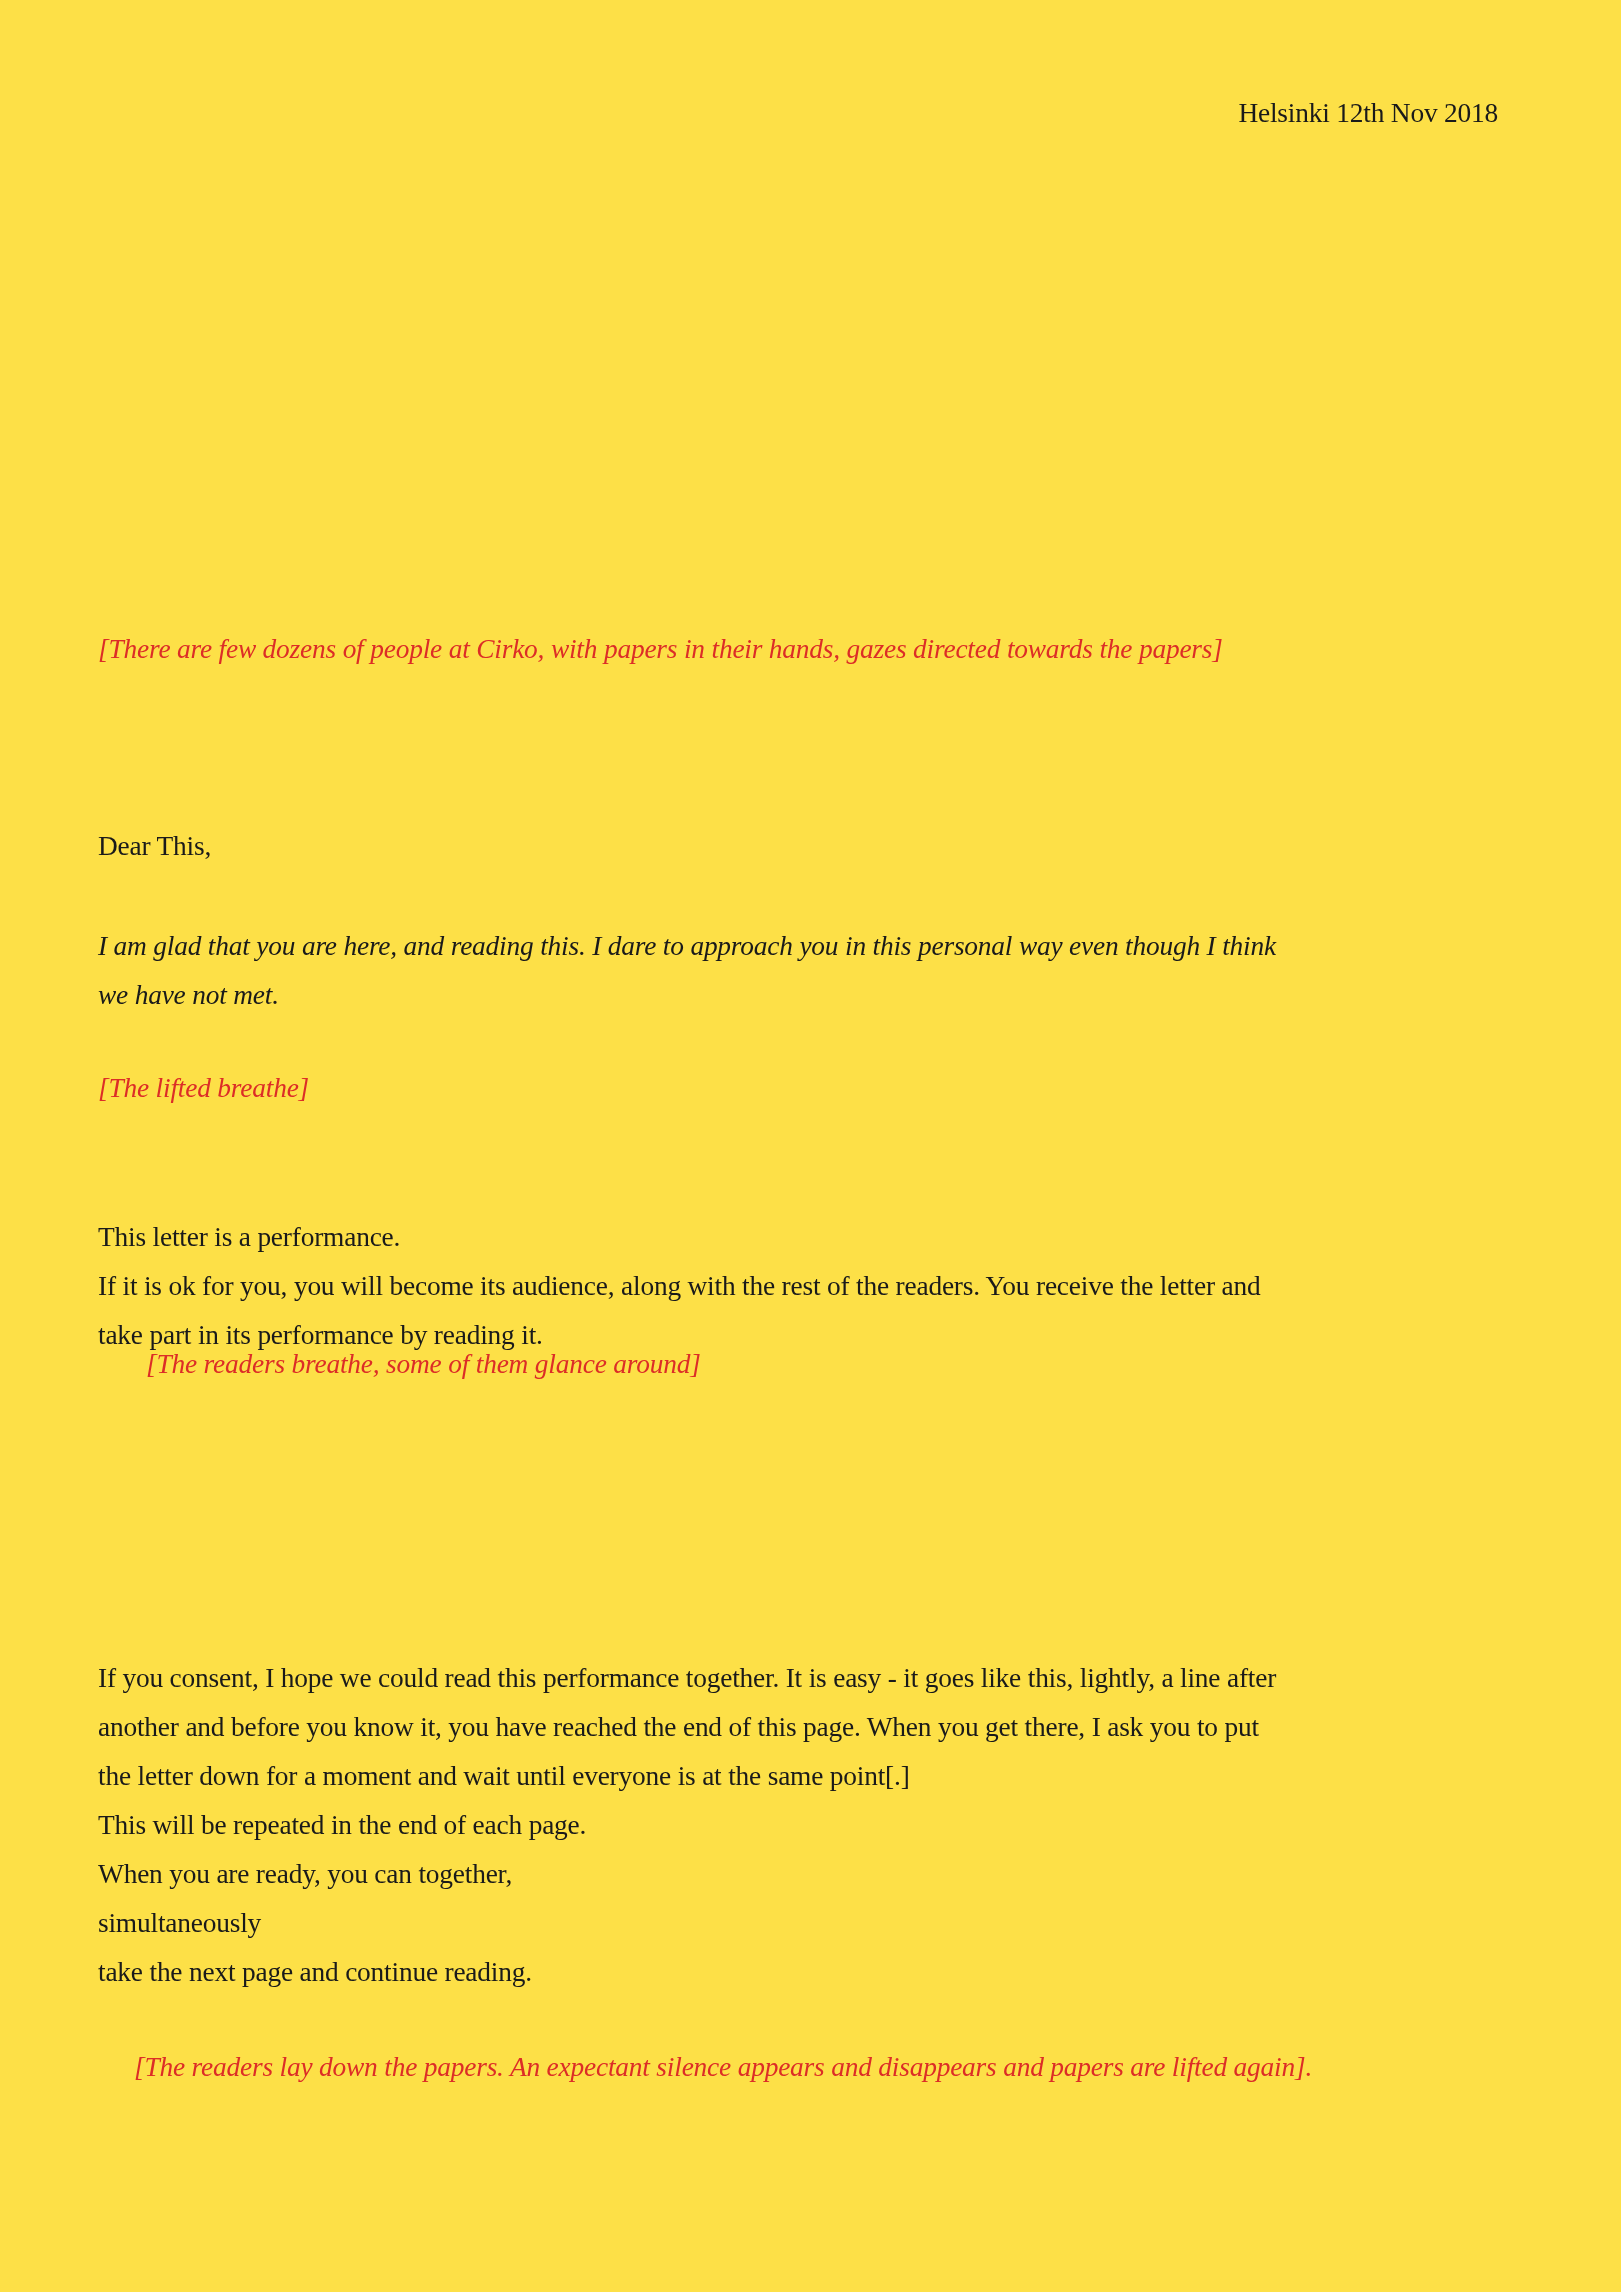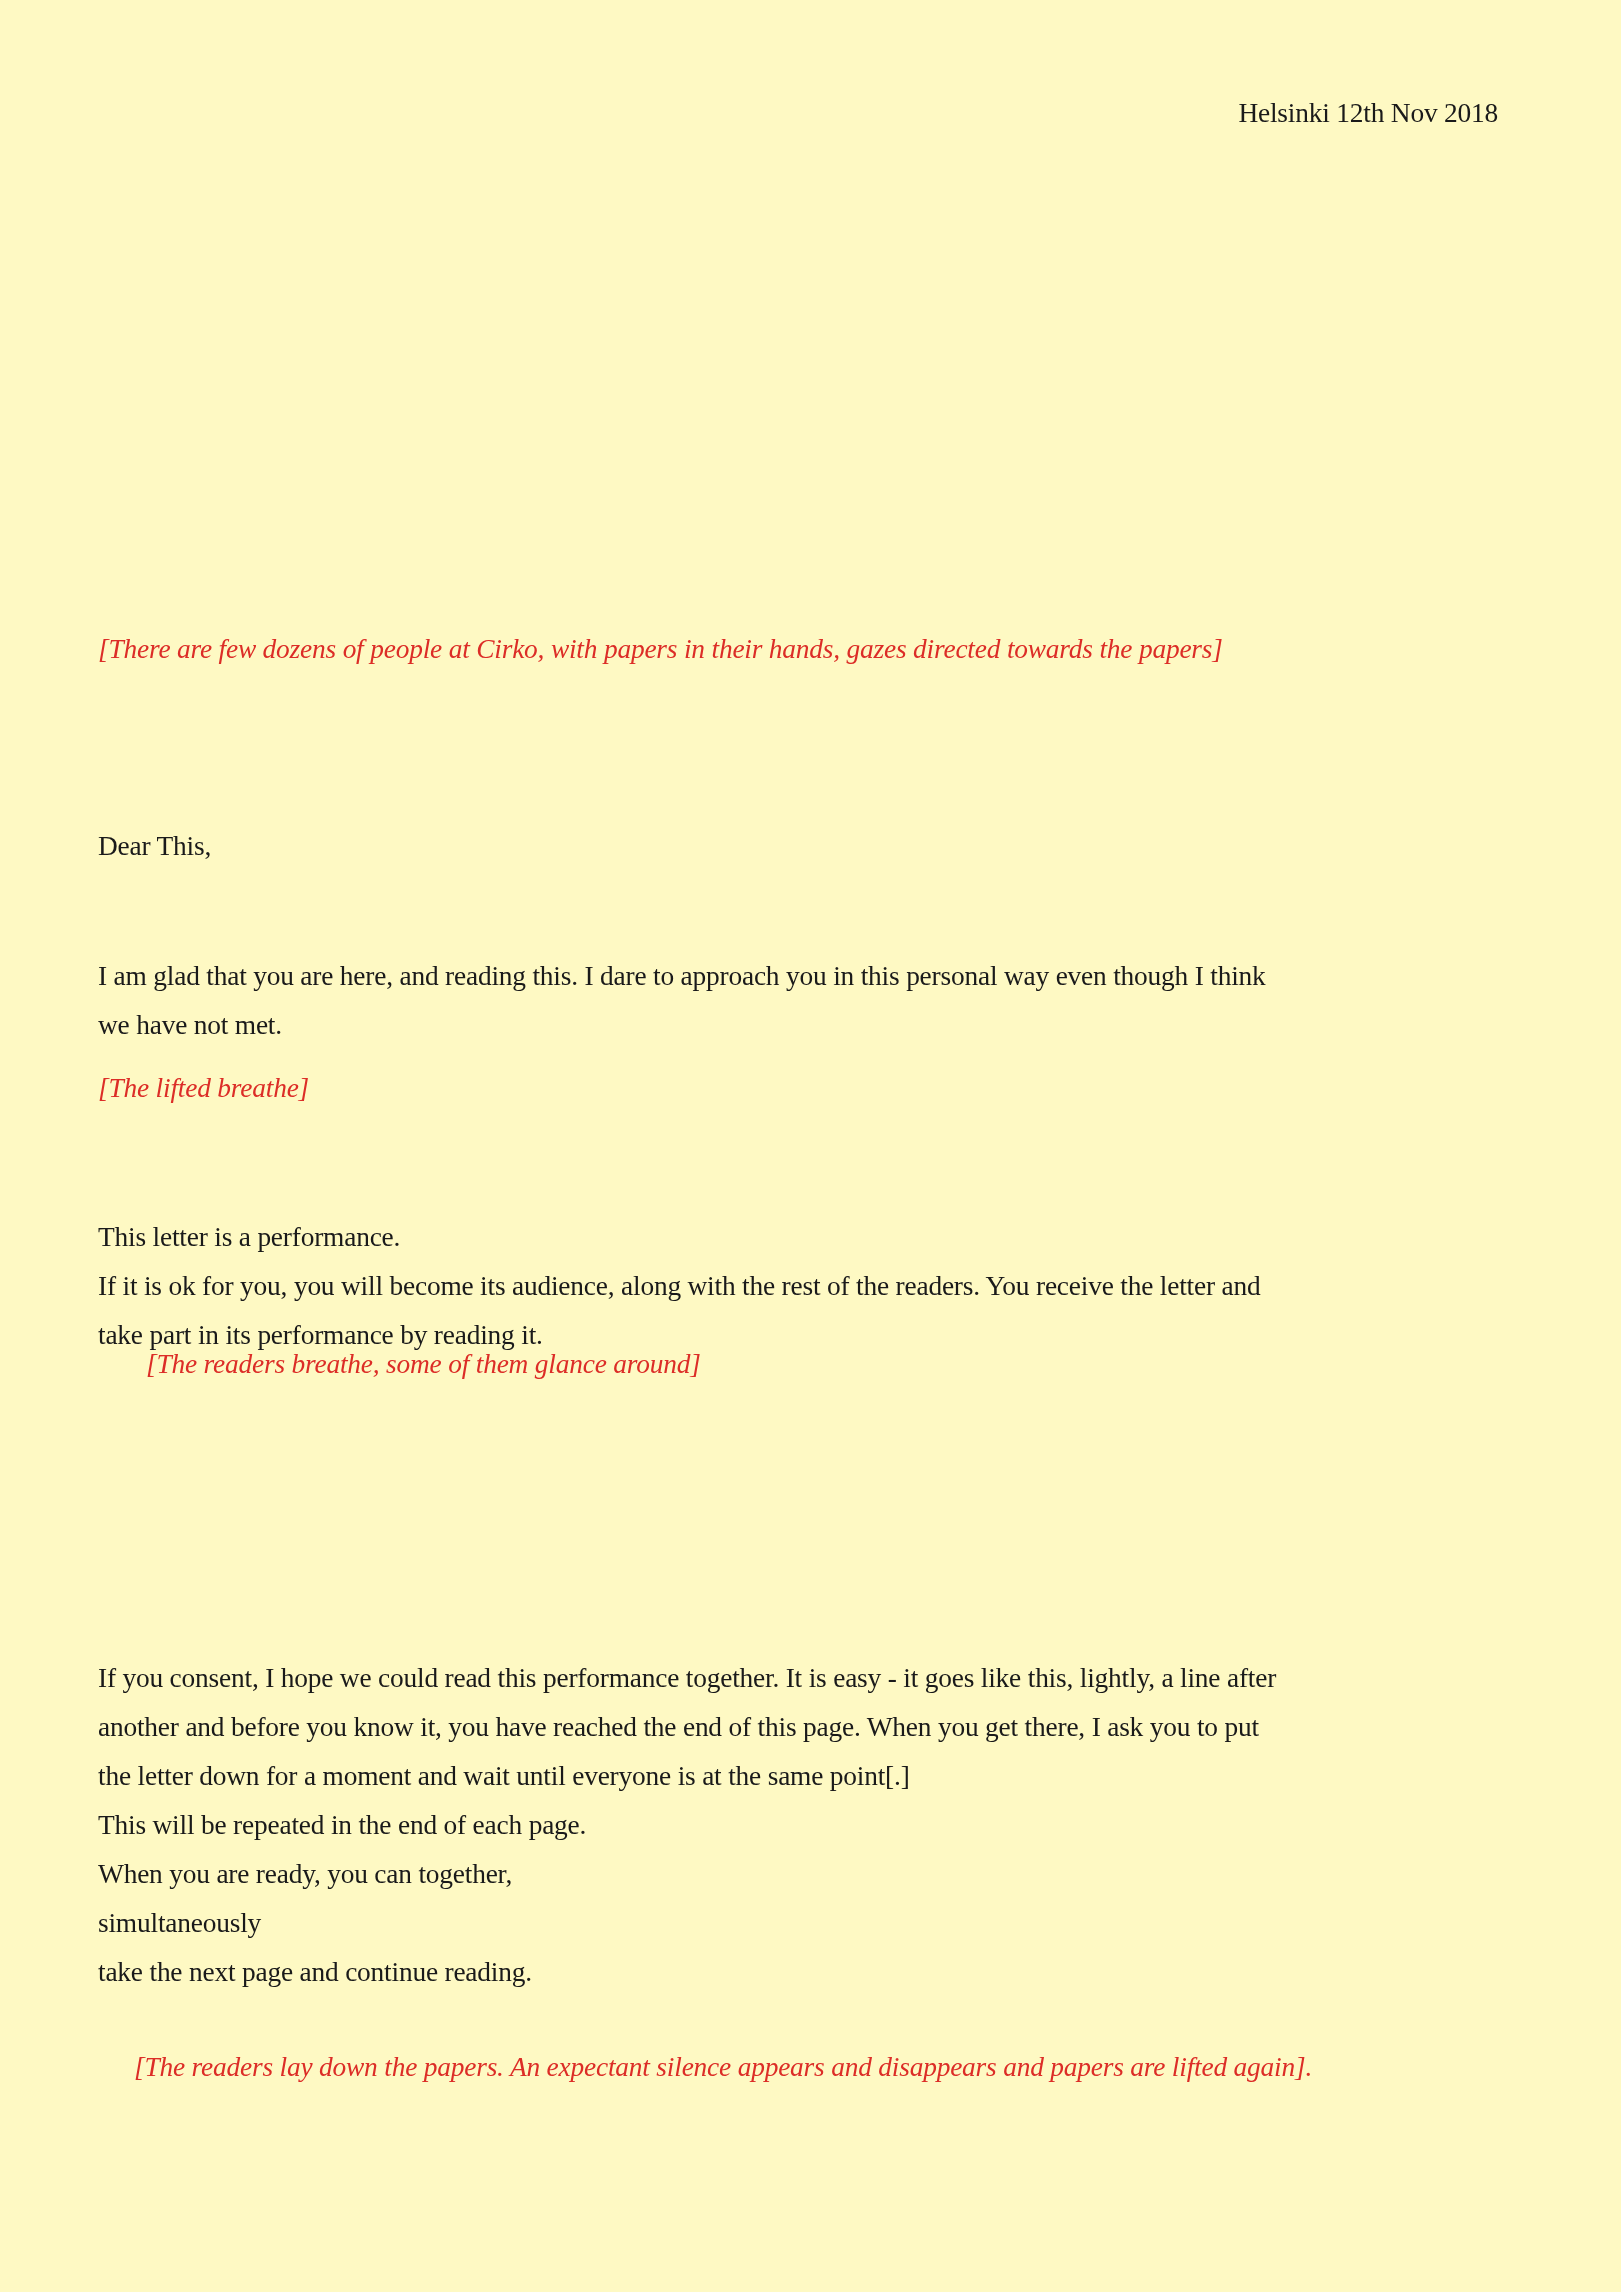--- a/index.html
+++ b/index.html
@@ -8,21 +8,21 @@
   }
   html,body{
     margin:0;
     padding:0;
     background:#ffffff;
   }
   .page{
     position:relative;
     width:1621px;
     height:2293px;
-    background:#fef9c3;
+    background:#fde047;
     overflow:hidden;
     font-family:"Liberation Serif","DejaVu Serif",serif;
     color:var(--ink);
     font-size:27.4px;
     line-height:49px;
     letter-spacing:-0.2px;
   }
   .block{
     position:absolute;
     left:98px;
@@ -35,21 +35,21 @@
     left:auto;
     text-align:right;
     white-space:pre;
   }
   .stage-direction{
     color:var(--red);
     font-style:italic;
   }
   .sd-1{ top:625px; }
   .salutation{ top:822px; }
-  .para-1{ top:952px; }
+  .para-1{ top:922px;font-style:italic; }
   .sd-2{ top:1064px; }
   .para-2{ top:1213px; }
   .sd-3{ top:1340px;margin-left:48px; }
   .para-3{ top:1654px; }
   .sd-4{ top:2043px;margin-left:36px; }
 </style>
 </head>
 <body>
 
 <div class="page">

